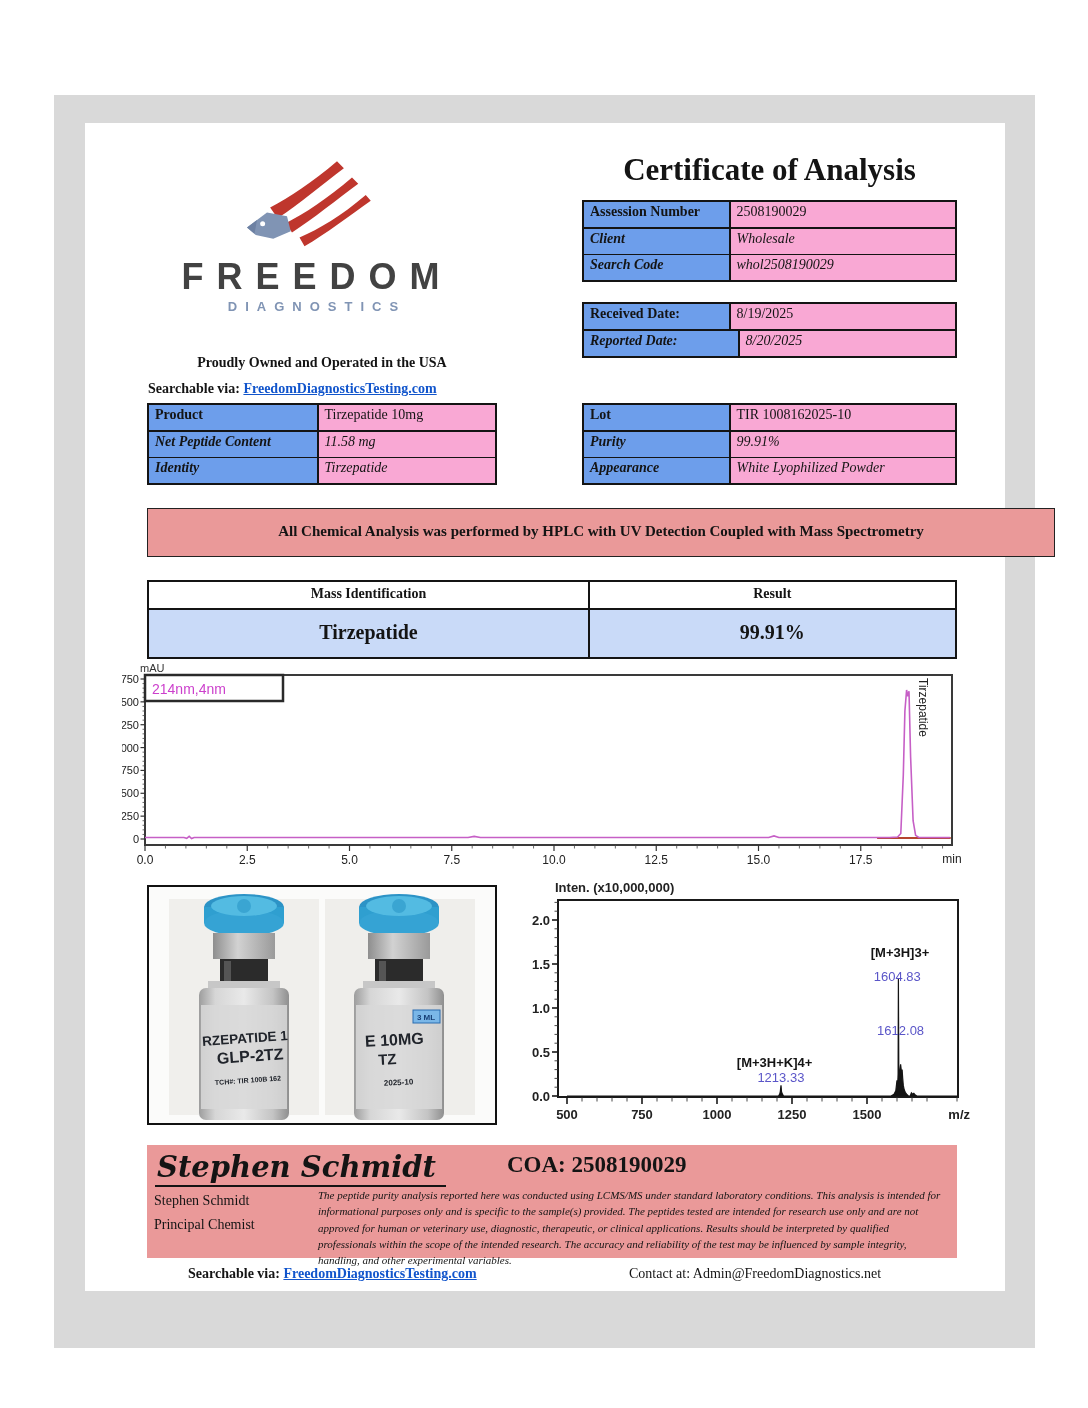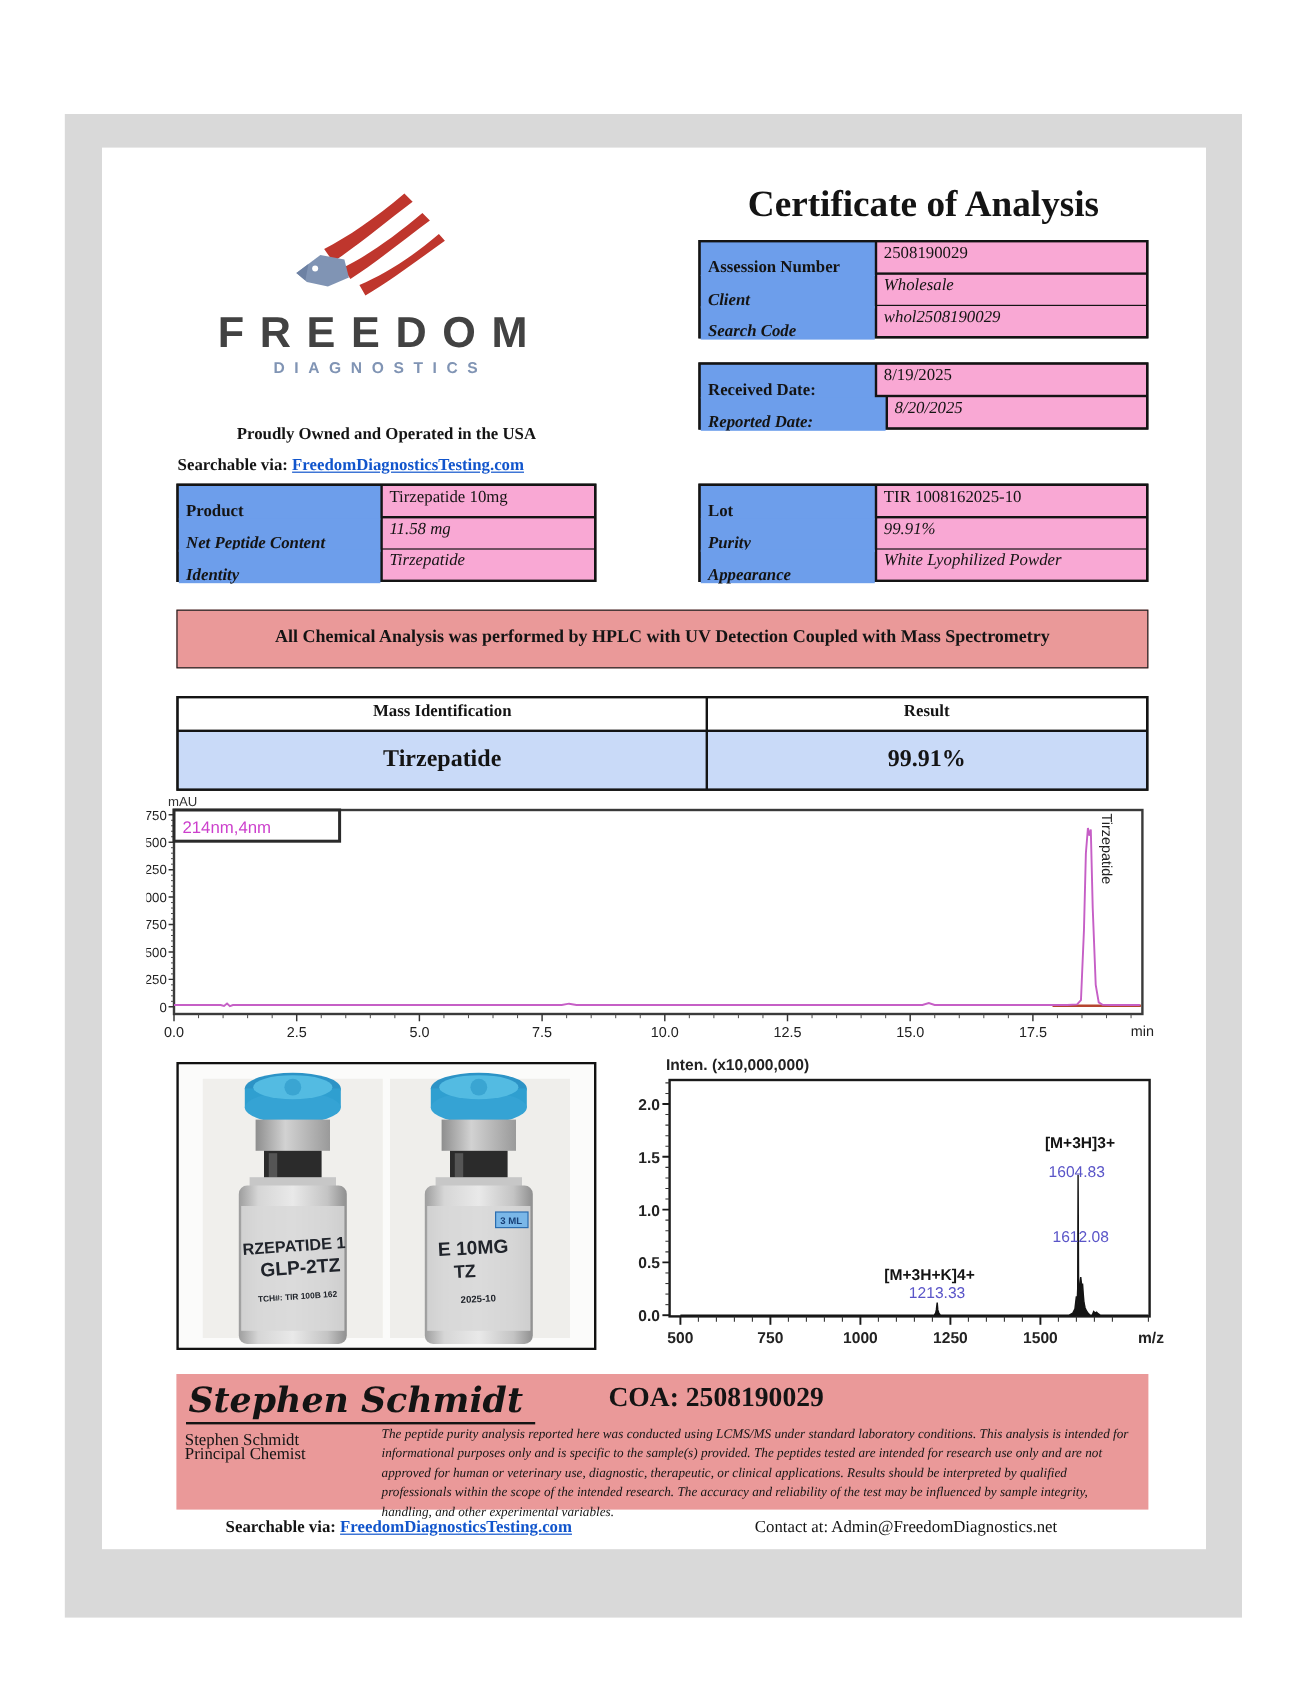--- a/index.html
+++ b/index.html
@@ -18,45 +18,45 @@
   .search-line { position:absolute; left:148px; top:381px; font-weight:bold; font-size:14px; }
   a.doclink { color:#1155cc; font-weight:bold; text-decoration:underline; }
 
   .coa-title { position:absolute; left:582px; top:152px; width:375px; text-align:center;
     font-weight:bold; font-size:31px; }
 
   
   .tbl { position:absolute; border:2px solid #141414; background:#141414; }
   .trow { display:flex; height:25px; }
   .trow + .trow { margin-top:1.5px;font-style:italic; }
-  .th { background:#6d9eeb; font-weight:bold; font-size:14px; padding:14px 6px; margin-right:1.5px; }
+  .th { background:#6d9eeb; font-weight:bold; font-size:14px; padding:2px 6px; margin-right:1.5px; }
   .td { background:#f9a8d4; font-size:14px; padding:2px 6px; flex:1; }
 
-  .banner { position:absolute; left:147px; top:508px; width:810px; height:49px; background:#ea9999;
+  .banner { position:absolute; left:147px; top:508px; width:908px; height:49px; background:#ea9999;
     border:1.5px solid #222; text-align:center; font-weight:bold; font-size:15px; line-height:45px; }
 
   .mass-tbl { position:absolute; left:147px; top:580px; width:810px; border:2px solid #141414; background:#141414; }
   .mass-hrow { display:flex; height:26px; }
   .mass-drow { display:flex; height:47px; margin-top:1.5px; }
   .mass-hcell { background:#ffffff; font-weight:bold; font-size:14px; text-align:center; padding-top:4px; }
   .mass-dcell { background:#c9daf8; font-weight:bold; font-size:20px; text-align:center; padding-top:11px; }
   .mc1 { width:439px; margin-right:1.5px; }
   .mc2 { flex:1; }
 
   svg text { font-family:"Liberation Sans", sans-serif; }
 
   .vialbox { position:absolute; left:147px; top:885px; width:350px; height:240px; background:#fdfdfd;
     border:2px solid #111; }
 
   .sigblock { position:absolute; left:147px; top:1145px; width:810px; height:113px; background:#ea9999; }
   .sig-script { position:absolute; left:8px; top:5px; font-family:"DejaVu Serif", serif; font-style:italic;
     font-weight:bold; font-size:29px; border-bottom:2px solid #141414; padding:0 10px 1px 2px; }
   .sig-coa { position:absolute; left:360px; top:7px; width:330px; text-align:left; font-weight:bold; font-size:23px; }
   .sig-name { position:absolute; left:7px; top:48px; font-size:14px; }
-  .sig-role { position:absolute; left:7px; top:60px; font-size:14px; }
+  .sig-role { position:absolute; left:7px; top:72px; font-size:14px; }
   .sig-disc { position:absolute; left:171px; top:42px; width:629px; font-size:11px; line-height:1.48;font-style:italic; }
 
   .footer-left  { position:absolute; left:188px; top:1266px; font-weight:bold; font-size:14px; }
   .footer-right { position:absolute; left:629px; top:1266px; font-weight:normal; font-size:14px; }
 </style>
 </head>
 <body>
 
 <div id="stage">
   <div class="mat"></div>

